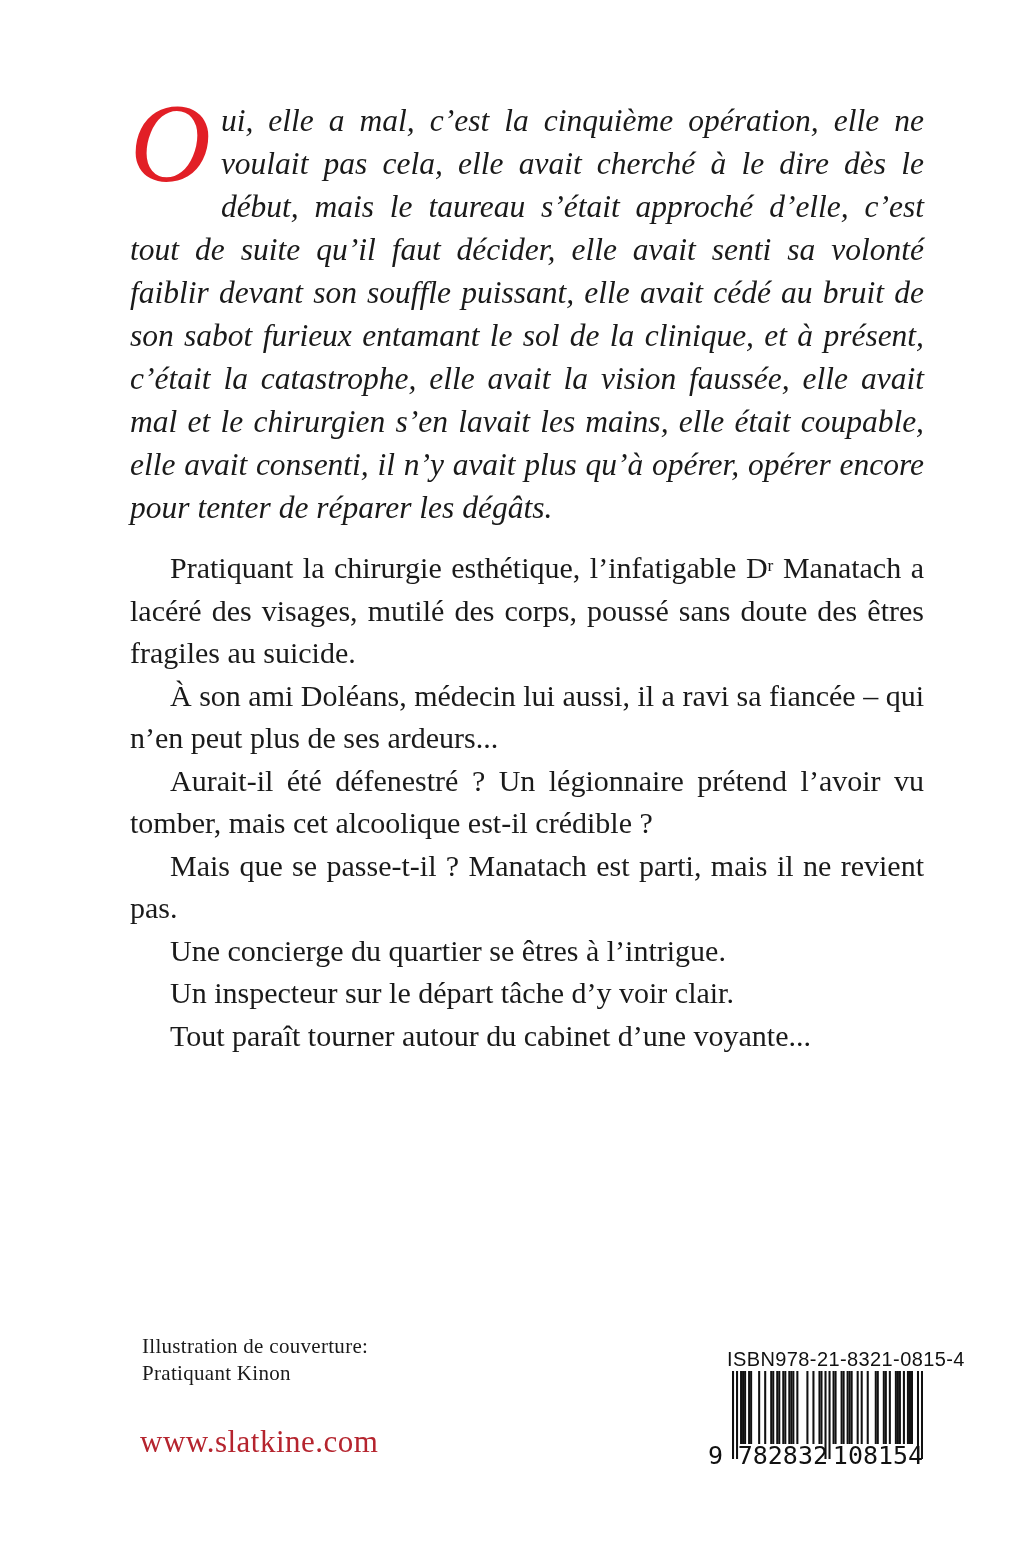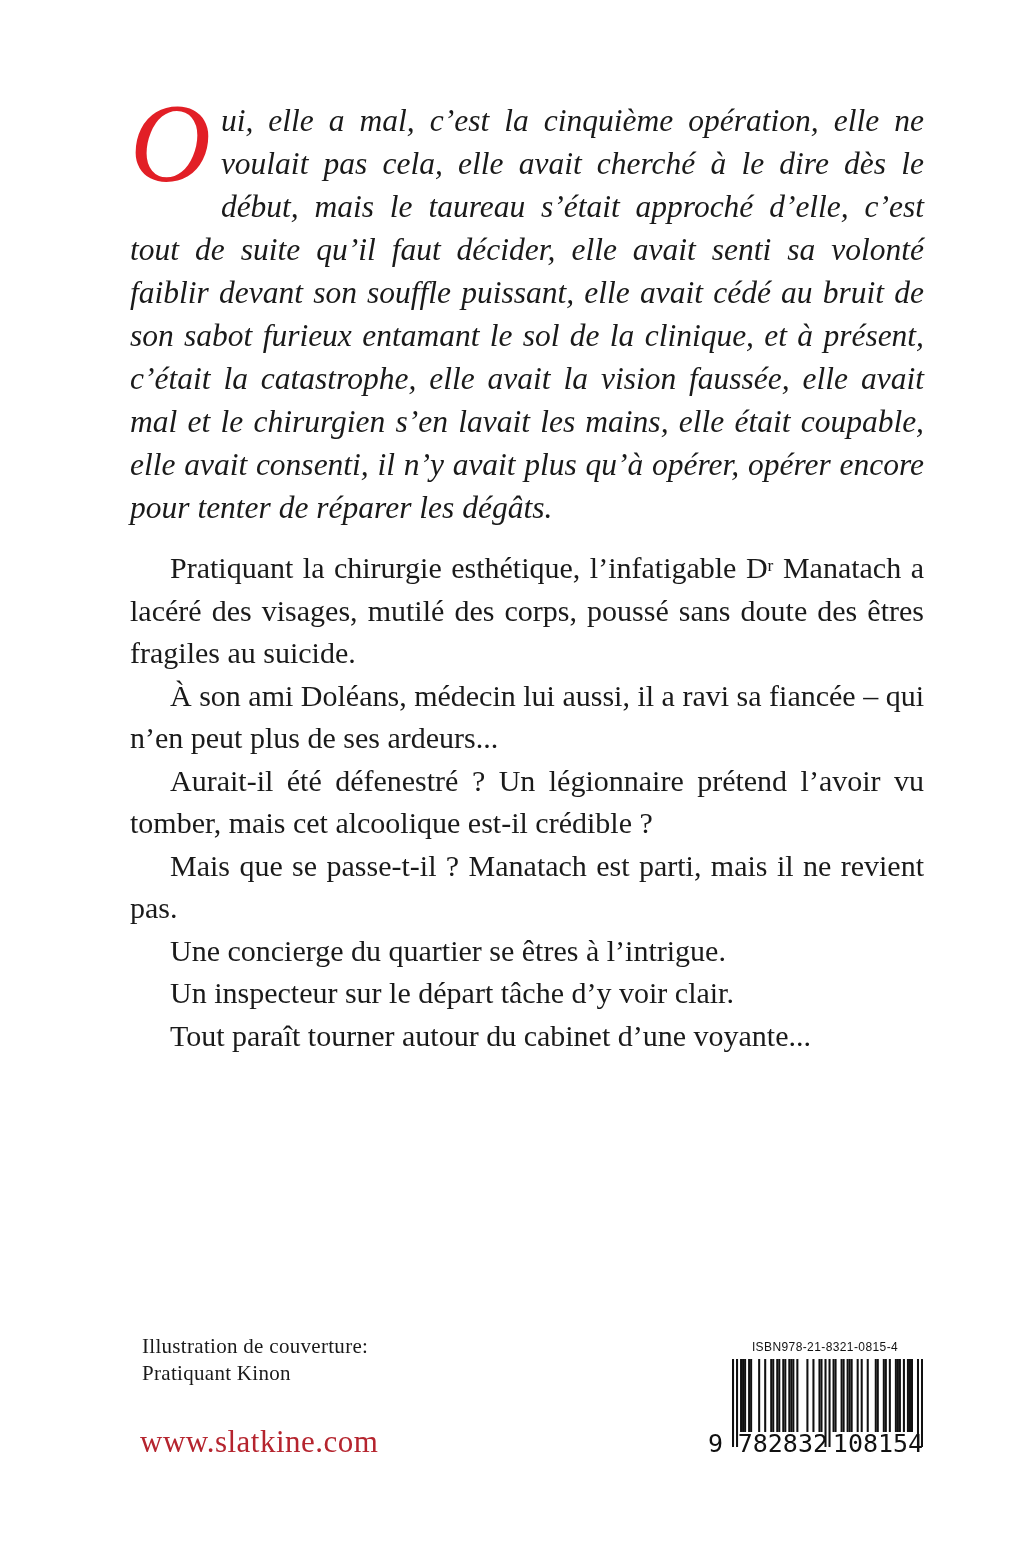--- a/index.html
+++ b/index.html
@@ -58,24 +58,25 @@
   }
 
   
   .barcode {
     position:absolute; left:708px; top:1338px; width:224px;
     color:#111111;
   }
   .isbn-line {
     margin-left:19px; width:196px;
     font-family:"Liberation Sans", sans-serif;
-    font-size:12px; line-height:19px;
+    font-size:20px; line-height:19px;
     letter-spacing:0.4px;
     text-align:center;
     white-space:nowrap;
+    margin-top:12px;
   }
   .bars-wrap { position:relative; height:118px; margin-top:2px; }
   .ean {
     position:absolute; left:24px; top:0;
     width:191px; height:88px;
     fill:#111111;
   }
   .bc-digit {
     position:absolute; top:71px;
     font-family:"DejaVu Sans Mono", monospace;

